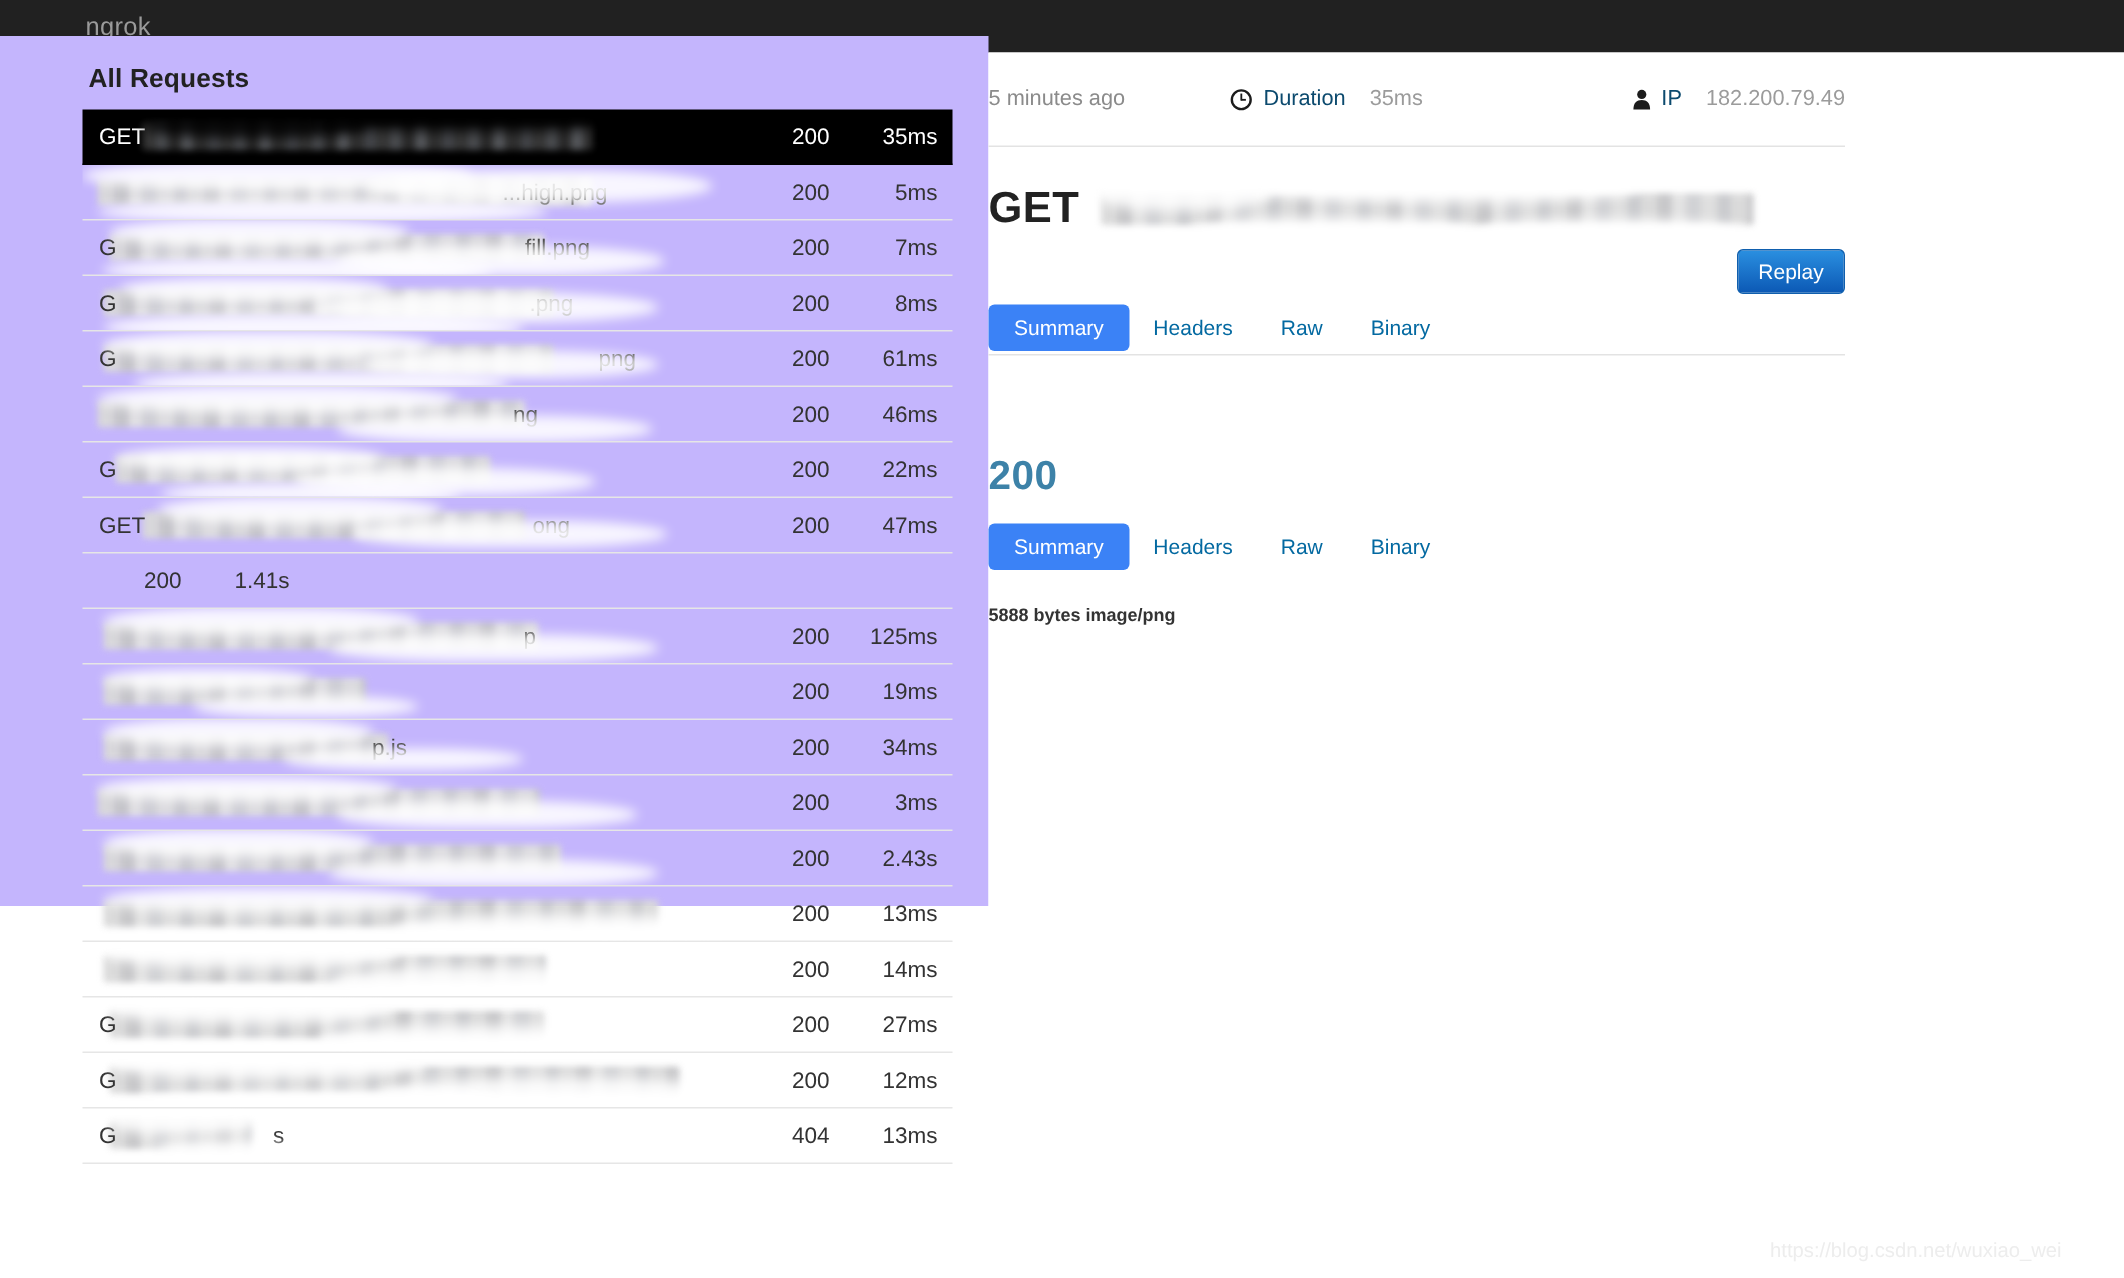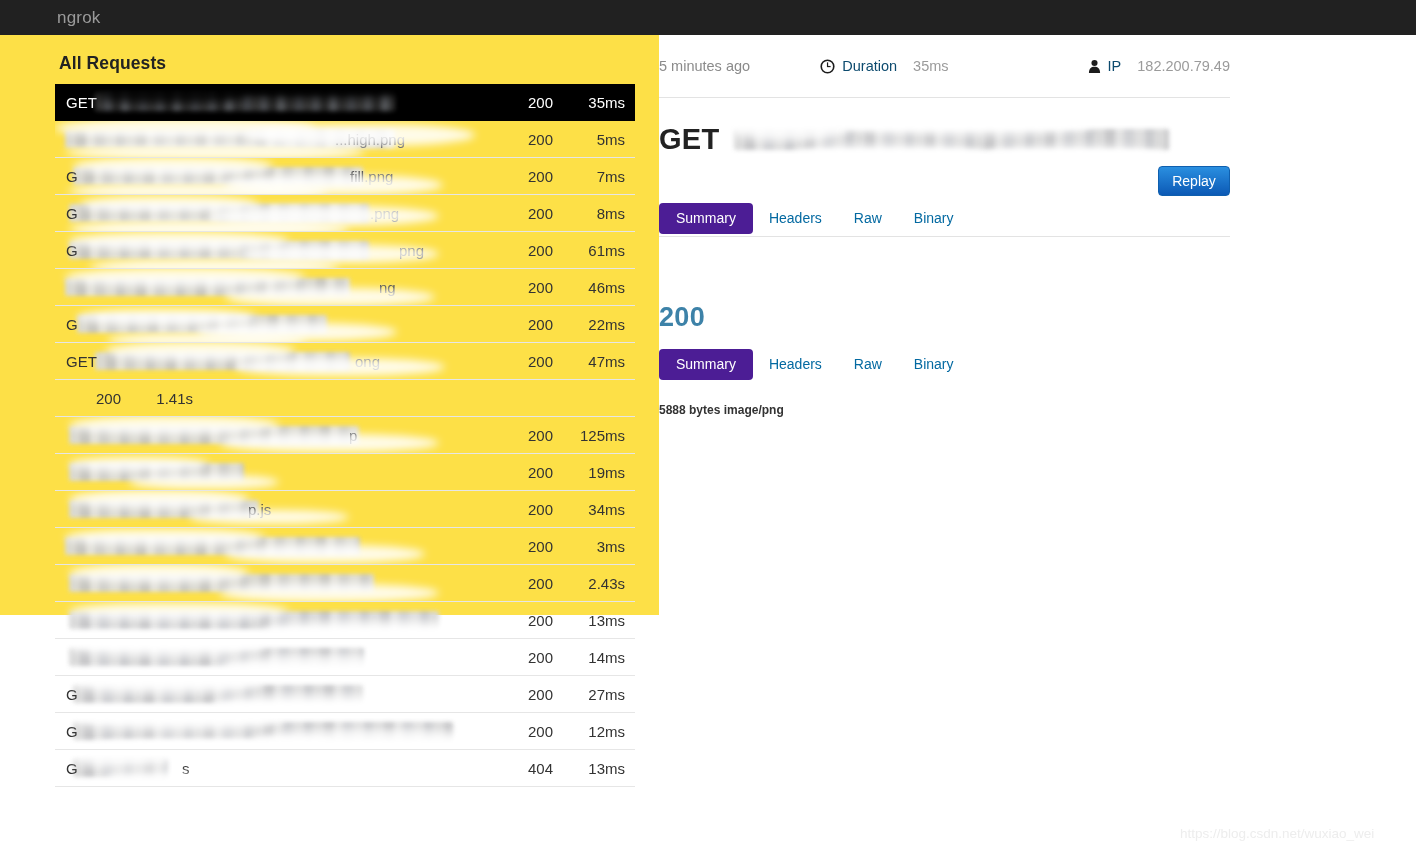--- a/index.html
+++ b/index.html
@@ -29,23 +29,23 @@
   .nav-tab {
     background: #0b0b0b;
     color: #ffffff;
     font-size: 13.5px;
     display: flex; align-items: center;
     padding: 0 17px;
   }
 
   
   .left-panel {
-    position: absolute; left: 0; top: 35px;
+    position: absolute; left: 0; top: 24px;
     width: 659px; height: 580px;
-    background: #fde047;
+    background: #c4b5fd;
   }
   .panel-title {
     position: absolute; left: 59px; top: 18px;
     font-size: 17.5px; font-weight: bold; color: #222;
     letter-spacing: .1px;
   }
   .req-table {
     position: absolute; left: 55px; top: 49px;
     width: 580px;
   }
@@ -165,21 +165,21 @@
     width: 435px; height: 28px;
   }
 
   .tabs {
     position: absolute; left: 0;
     display: flex; align-items: center; gap: 0;
   }
   .tabs-req { top: 168px; }
   .tabs-res { top: 314px; }
   .tab-pill {
-    background: #4c1d95;
+    background: #3b82f6;
     color: #fff;
     font-size: 14px;
     padding: 8px 17px 9px;
     border-radius: 4px;
     line-height: 1;
     text-align: center;
   }
   .tab-link {
     color: #0369a1;
     font-size: 14px;
@@ -252,21 +252,21 @@
           <span class="smudge" style="left: 168px; top: 17px; width: 220px; height: 20px;"></span>
           <span class="smudge" style="left: 13px; top: 25px; width: 260px; height: 16px;"></span>
         </div>
         <div class="req-status">200</div>
         <div class="req-dur">7ms</div>
       </div>
       <div class="req-row">
         <div class="req-uri">
           <span class="method-frag">G</span>
           <span class="redact light" style="left: 14px; top: 9px; width: 300px; height: 18px;"></span>
-          <span class="tail-frag" style="left: 298px; top: 10px; margin-left: 17px;">.png</span>
+          <span class="tail-frag" style="left: 298px; top: 10px;">.png</span>
           <span class="smudge" style="left: 24px; top: 1px; width: 180px; height: 16px;"></span>
           <span class="smudge" style="left: 154px; top: 11px; width: 230px; height: 20px;"></span>
           <span class="smudge" style="left: 14px; top: 25px; width: 280px; height: 18px;"></span>
         </div>
         <div class="req-status">200</div>
         <div class="req-dur">8ms</div>
       </div>
       <div class="req-row">
         <div class="req-uri">
           <span class="method-frag">G</span>
@@ -275,21 +275,21 @@
           <span class="smudge" style="left: 14px; top: 0px; width: 220px; height: 18px;"></span>
           <span class="smudge" style="left: 184px; top: 13px; width: 200px; height: 18px;"></span>
           <span class="smudge" style="left: 34px; top: 27px; width: 250px; height: 16px;"></span>
         </div>
         <div class="req-status">200</div>
         <div class="req-dur">61ms</div>
       </div>
       <div class="req-row">
         <div class="req-uri">
           <span class="redact light" style="left: 10px; top: 9px; width: 285px; height: 18px;"></span>
-          <span class="tail-frag" style="left: 287px; top: 10px; margin-left: 37px;">ng</span>
+          <span class="tail-frag" style="left: 287px; top: 10px;">ng</span>
           <span class="smudge" style="left: 10px; top: -1px; width: 240px; height: 18px;"></span>
           <span class="smudge" style="left: 170px; top: 19px; width: 210px; height: 18px;"></span>
         </div>
         <div class="req-status">200</div>
         <div class="req-dur">46ms</div>
       </div>
       <div class="req-row">
         <div class="req-uri">
           <span class="method-frag">G</span>
           <span class="redact light" style="left: 22px; top: 9px; width: 250px; height: 18px;"></span>

